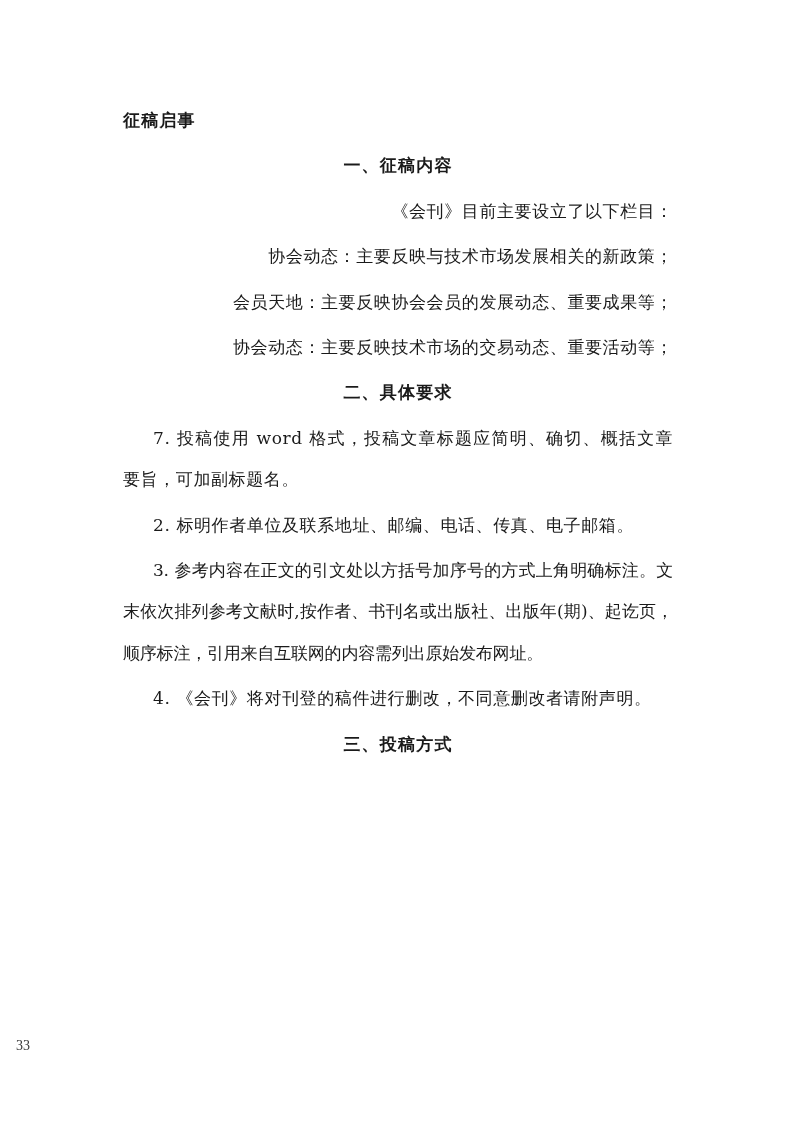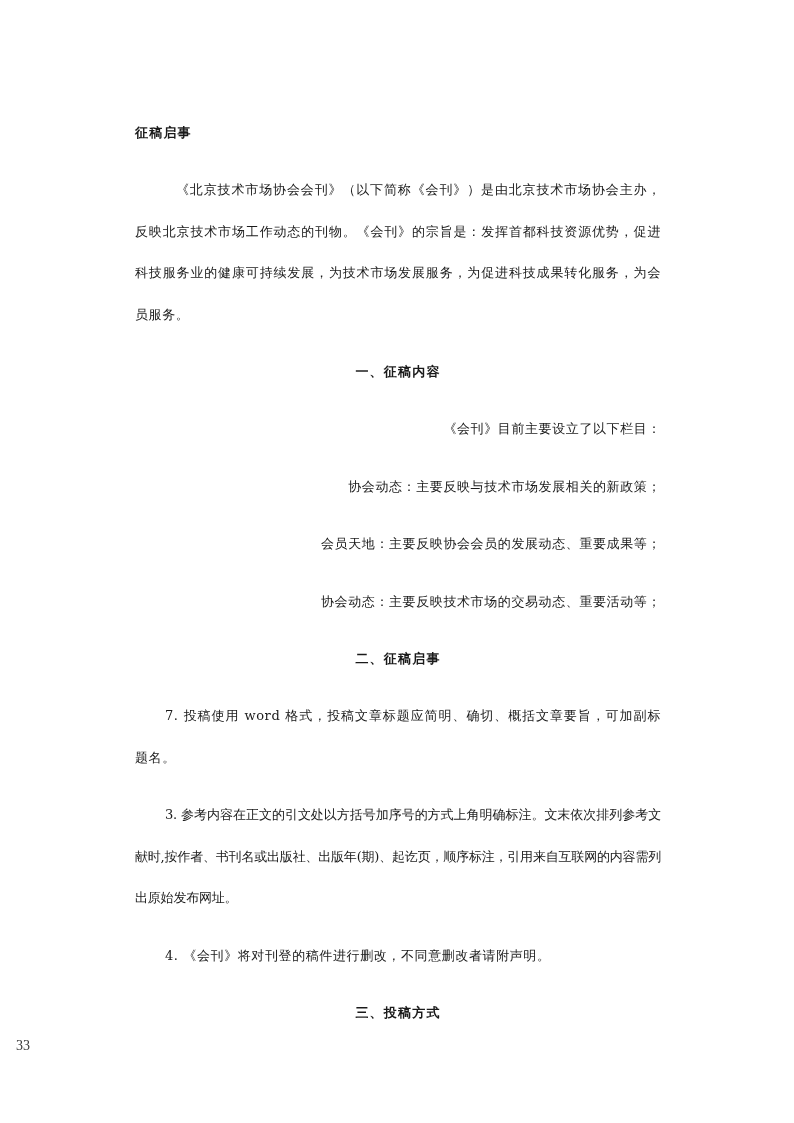--- a/index.html
+++ b/index.html
@@ -31,26 +31,26 @@
     top: 96px;
     width: 558px;
   }
 
   
   .doc-title,
   .section-heading,
   .para,
   .sub-item,
   .list-item {
-    font-size: 13px;
+    font-size: 17px;
     line-height: 41.4px;
     letter-spacing: 0.6px;
     text-align: justify;
     text-justify: inter-character;
-    margin: 16px;
+    margin: 4px;
     word-break: break-all;
     white-space: pre-wrap;
   }
 
   .doc-title {
     font-weight: bold;
     letter-spacing: 1.2px;
     text-align: left;
   }
 
@@ -91,37 +91,37 @@
   }
 </style>
 </head>
 <body>
 
 <div class="page">
   <div class="content">
 
     <h1 class="doc-title">征稿启事</h1>
 
-    <p class="para">《北京技术市场协会会刊》（以下简称《会刊》）是由北京技术市场协会主办，反映北京技术市场工作动态的刊物。《会刊》的宗旨是：发挥首都科技资源优势，促进科技服务业的健康可持续发展，为技术市场发展服务，为促进科技成果转化服务，为会员服务。</p>
 
 
     <h2 class="section-heading">一、征稿内容</h2>
 
     <p class="sub-item">《会刊》目前主要设立了以下栏目：</p>
 
     <p class="sub-item">协会动态：主要反映与技术市场发展相关的新政策；</p>
 
     <p class="sub-item">会员天地：主要反映协会会员的发展动态、重要成果等；</p>
 
     <p class="sub-item">协会动态：主要反映技术市场的交易动态、重要活动等；</p>
 
-    <h2 class="section-heading">二、征稿启事</h2>
+    <h2 class="section-heading">二、具体要求</h2>
 
     <p class="list-item">7. 投稿使用 word 格式，投稿文章标题应简明、确切、概括文章要旨，可加副标题名。</p>
 
+    <p class="list-item">2. 标明作者单位及联系地址、邮编、电话、传真、电子邮箱。</p>
 
     <p class="list-item tight">3. 参考内容在正文的引文处以方括号加序号的方式上角明确标注。文末依次排列参考文献时,按作者、书刊名或出版社、出版年(期)、起讫页，顺序标注，引用来自互联网的内容需列出原始发布网址。</p>
 
     <p class="list-item">4. 《会刊》将对刊登的稿件进行删改，不同意删改者请附声明。</p>
 
     <h2 class="section-heading">三、投稿方式</h2>
 
   </div>
 
   <div class="page-number">33</div>

